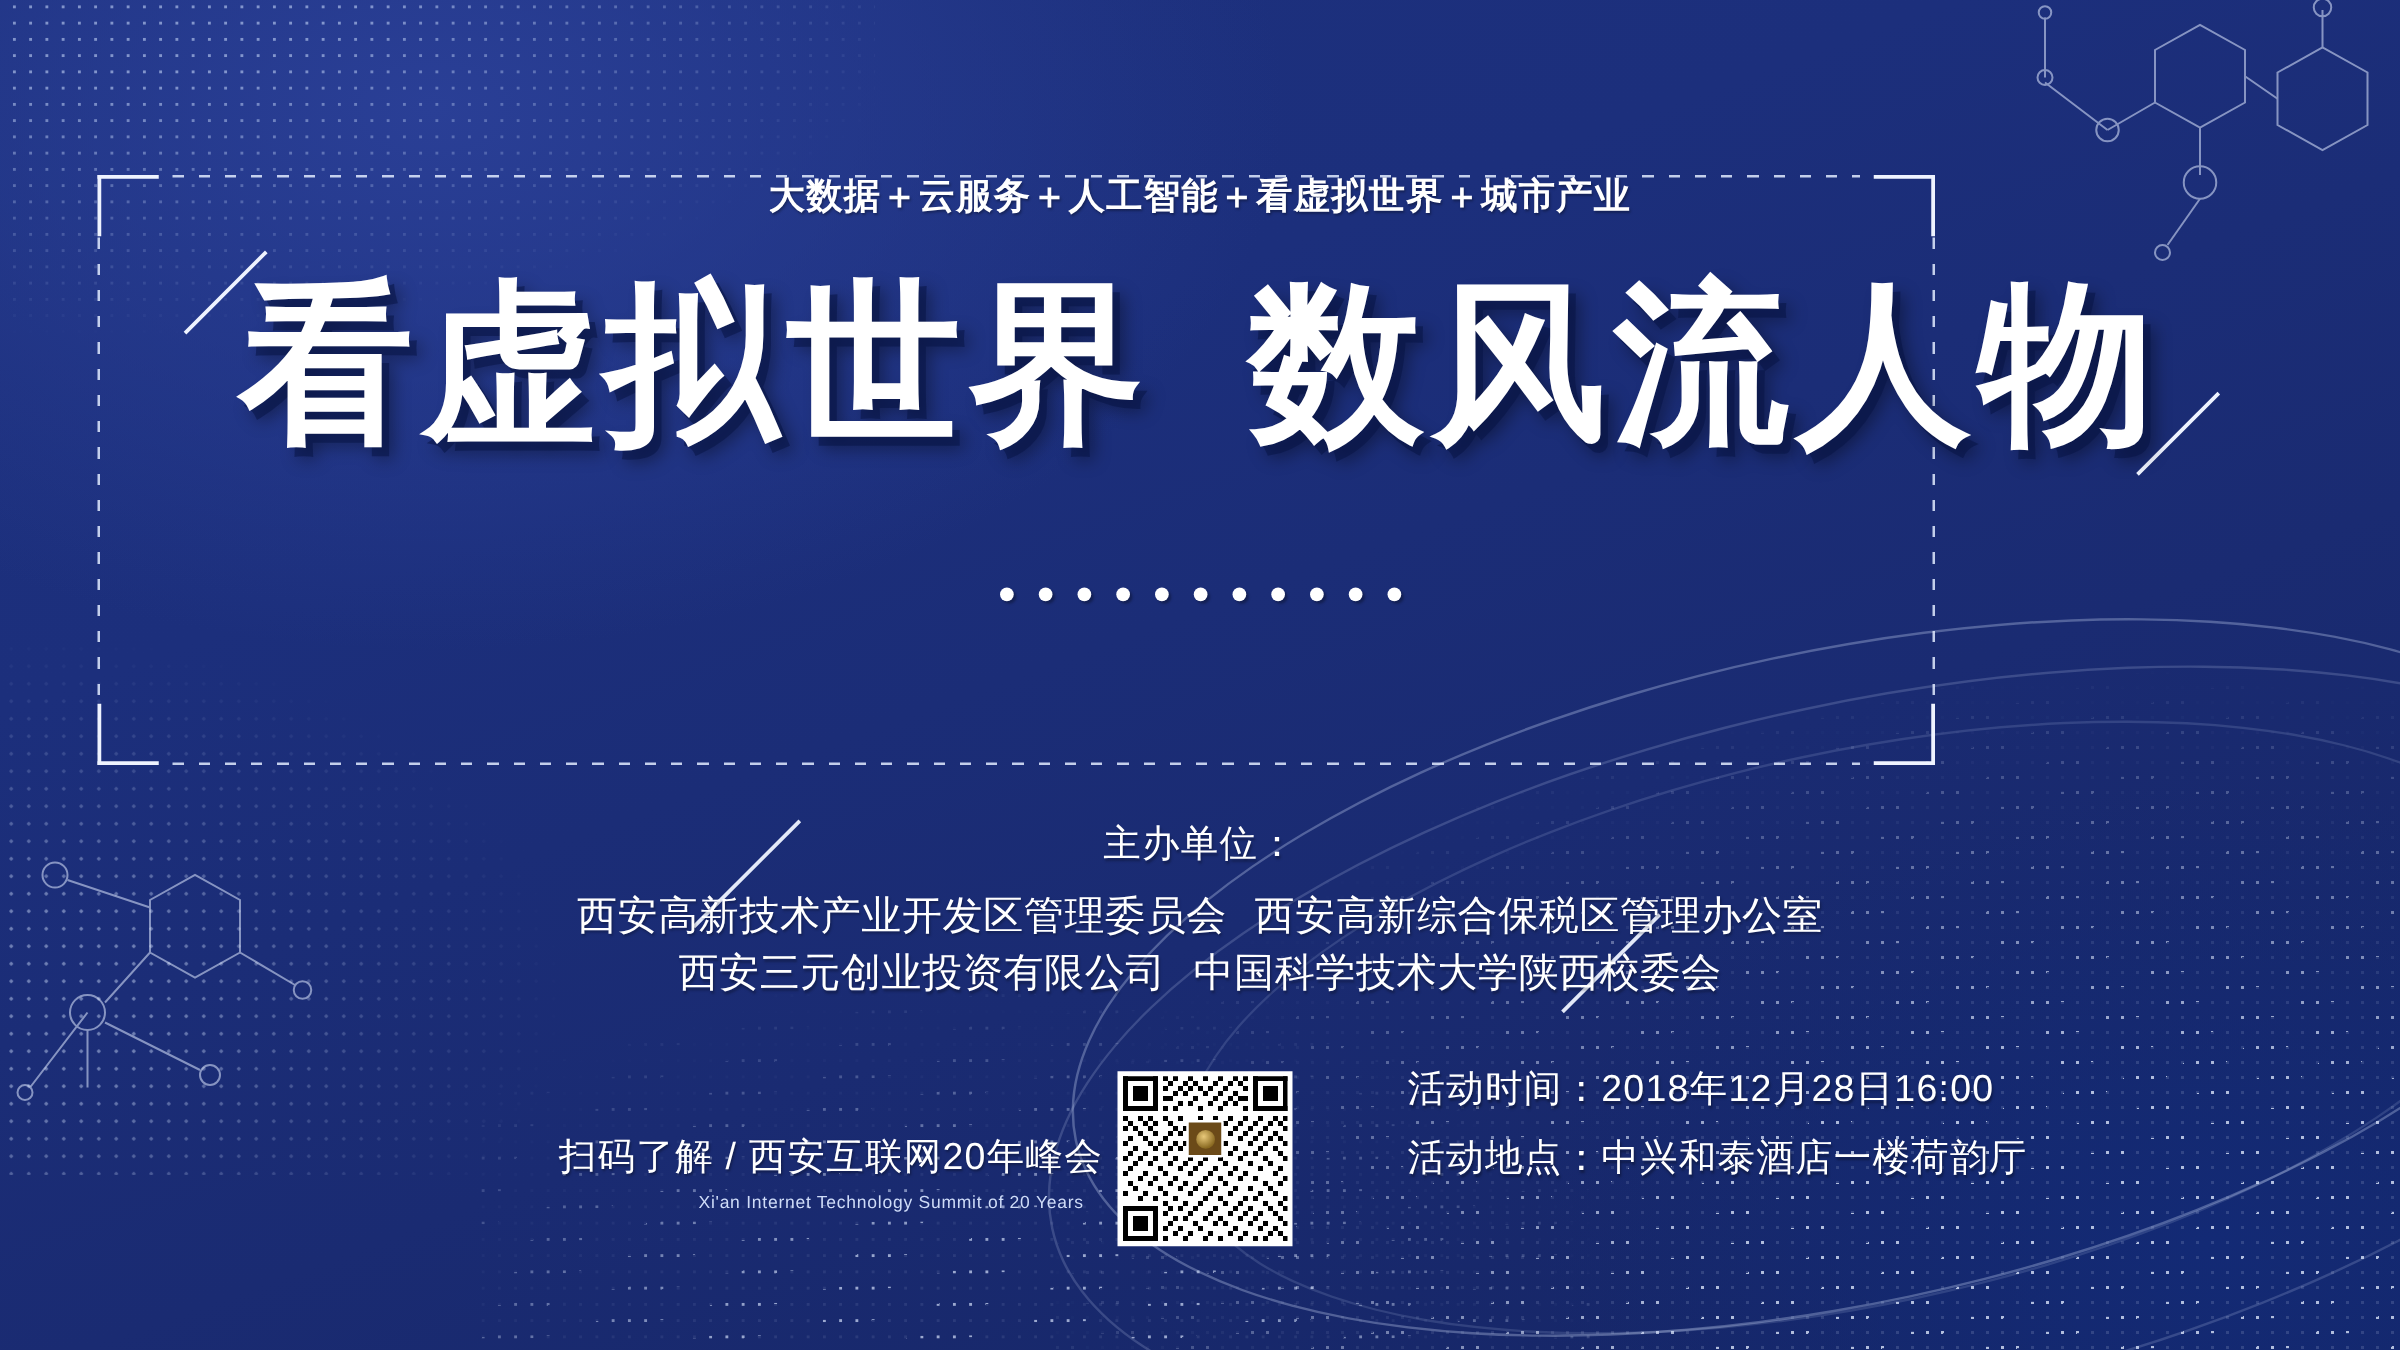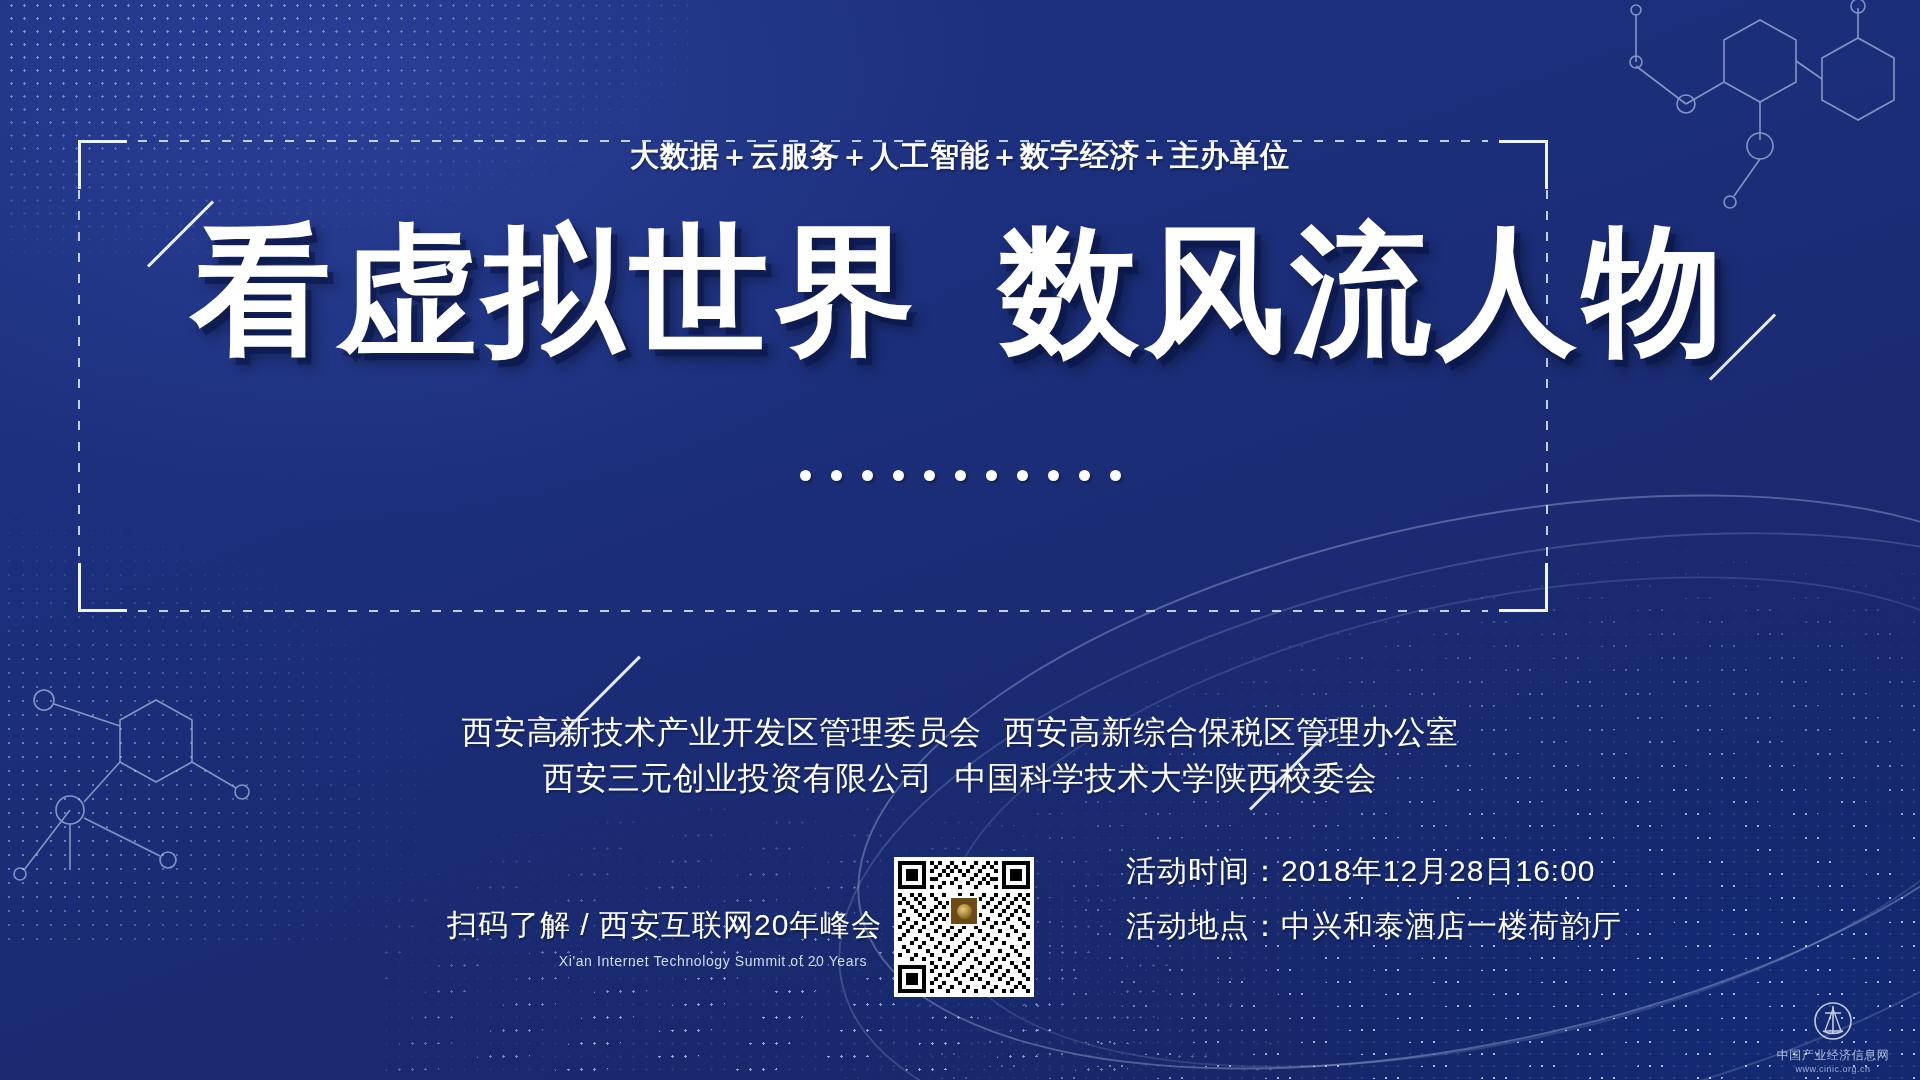--- a/index.html
+++ b/index.html
@@ -219,31 +219,32 @@
     <div class="corner c-tr"></div>
     <div class="corner c-bl"></div>
     <div class="corner c-br"></div>
   </div>
 
   <div class="tick t1"></div>
   <div class="tick t2"></div>
   <div class="tick t3"></div>
   <div class="tick t4"></div>
 
-  <div class="tagline">大数据＋云服务＋人工智能＋数字经济＋主办单位</div>
+  <div class="tagline">大数据＋云服务＋人工智能＋看虚拟世界＋城市产业</div>
 
   <div class="headline">
     <span>看虚拟世界</span><span class="gap"></span><span>数风流人物</span>
   </div>
 
   <div class="dotline">
     <i></i><i></i><i></i><i></i><i></i><i></i><i></i><i></i><i></i><i></i><i></i>
   </div>
 
 
+  <div class="host-label">主办单位：</div>
 
   <div class="host-line host-2">
     <span>西安三元创业投资有限公司</span><span class="sep"></span><span>中国科学技术大学陕西校委会</span>
   </div>
   <div class="host-line host-1">
     <span>西安高新技术产业开发区管理委员会</span><span class="sep"></span><span>西安高新综合保税区管理办公室</span>
   </div>
 
   <div class="scan-block">
     <div class="scan-cn">扫码了解 / 西安互联网20年峰会</div>
@@ -529,23 +530,14 @@
           <span></span>
         </div>
     </div>
   </div>
 
   <div class="event">
     <div class="row">活动时间：2018年12月28日16:00</div>
     <div class="row">活动地点：中兴和泰酒店一楼荷韵厅</div>
   </div>
 
-  <div class="watermark">
-    <svg width="40" height="40" viewBox="0 0 40 40">
-      <circle cx="20" cy="20" r="18" fill="none" stroke="#ffffff" stroke-width="1.6"></circle>
-      <path d="M20 5 L20 32 M12 12 L28 12 M10 30 Q20 35 30 30" fill="none" stroke="#ffffff" stroke-width="1.6"></path>
-      <path d="M20 8 L12 30 L28 30 Z" fill="none" stroke="#ffffff" stroke-width="1.4"></path>
-    </svg>
-    <div class="wm-cn">中国产业经济信息网</div>
-    <div class="wm-url">www.cinic.org.cn</div>
-  </div>
 
 </div>
 
 </body></html>

